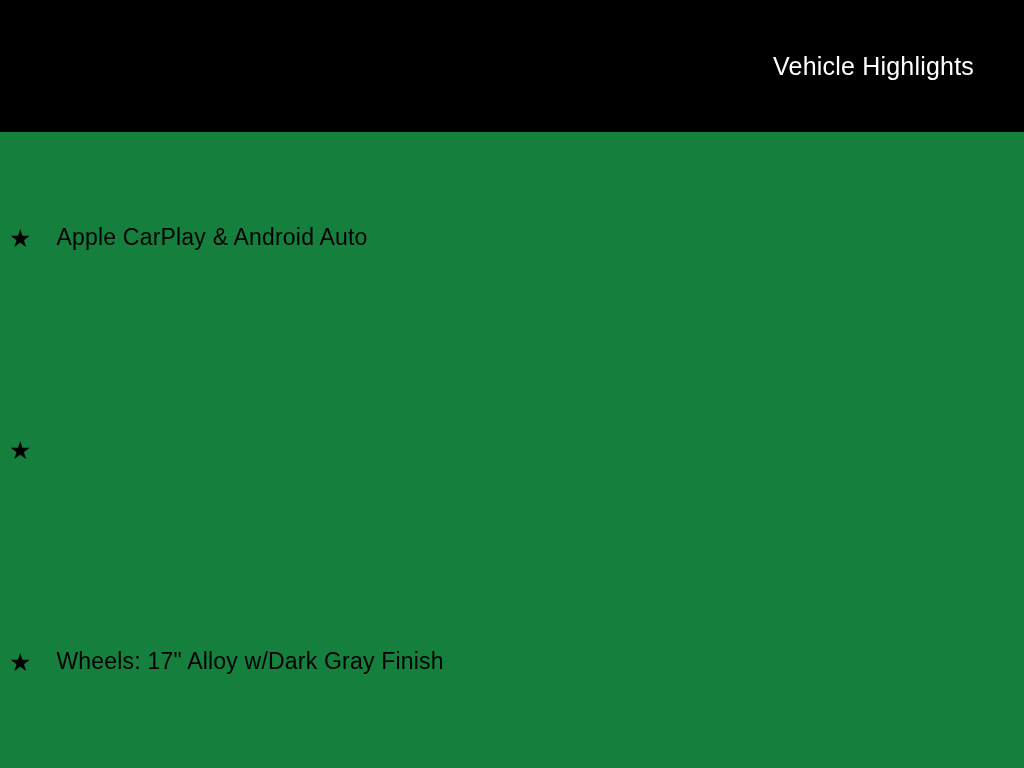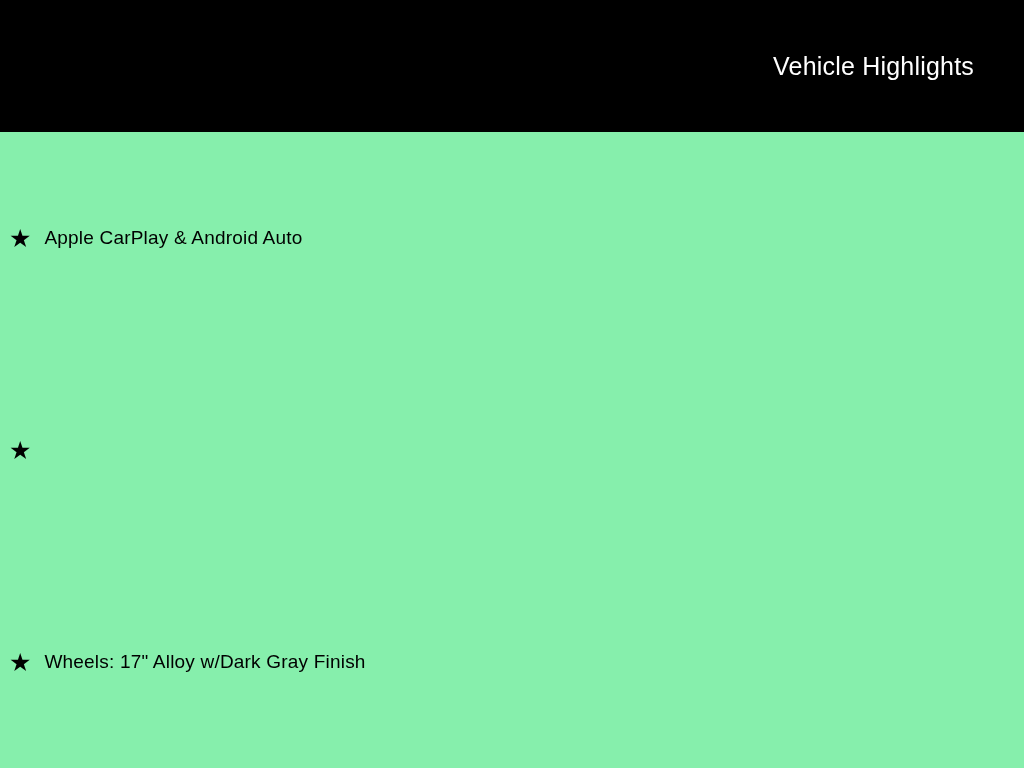--- a/index.html
+++ b/index.html
@@ -4,21 +4,21 @@
 <style>
   html, body {
     margin: 0;
     padding: 0;
     background: #ffffff;
   }
   .page {
     position: relative;
     width: 1024px;
     height: 768px;
-    background: #86efac;
+    background: #15803d;
     font-family: "Liberation Sans", sans-serif;
     overflow: hidden;
   }
   .header-bar {
     box-sizing: border-box;
     width: 1024px;
     height: 132px;
     background: #000000;
     display: flex;
     align-items: center;
@@ -45,23 +45,23 @@
     padding-left: 9px;
   }
   .star-icon {
     color: #000000;
     font-size: 25px;
     line-height: 1;
     flex: 0 0 auto;
   }
   .highlight-label {
     color: #000000;
-    font-size: 19px;
+    font-size: 23px;
     line-height: 1.2;
-    margin-left: 13px;
+    margin-left: 25px;
     letter-spacing: 0.2px;
   }
 </style>
 </head>
 <body>
 
 <div class="page">
 
   <div class="header-bar">
     <div class="page-title">Vehicle Highlights</div>

